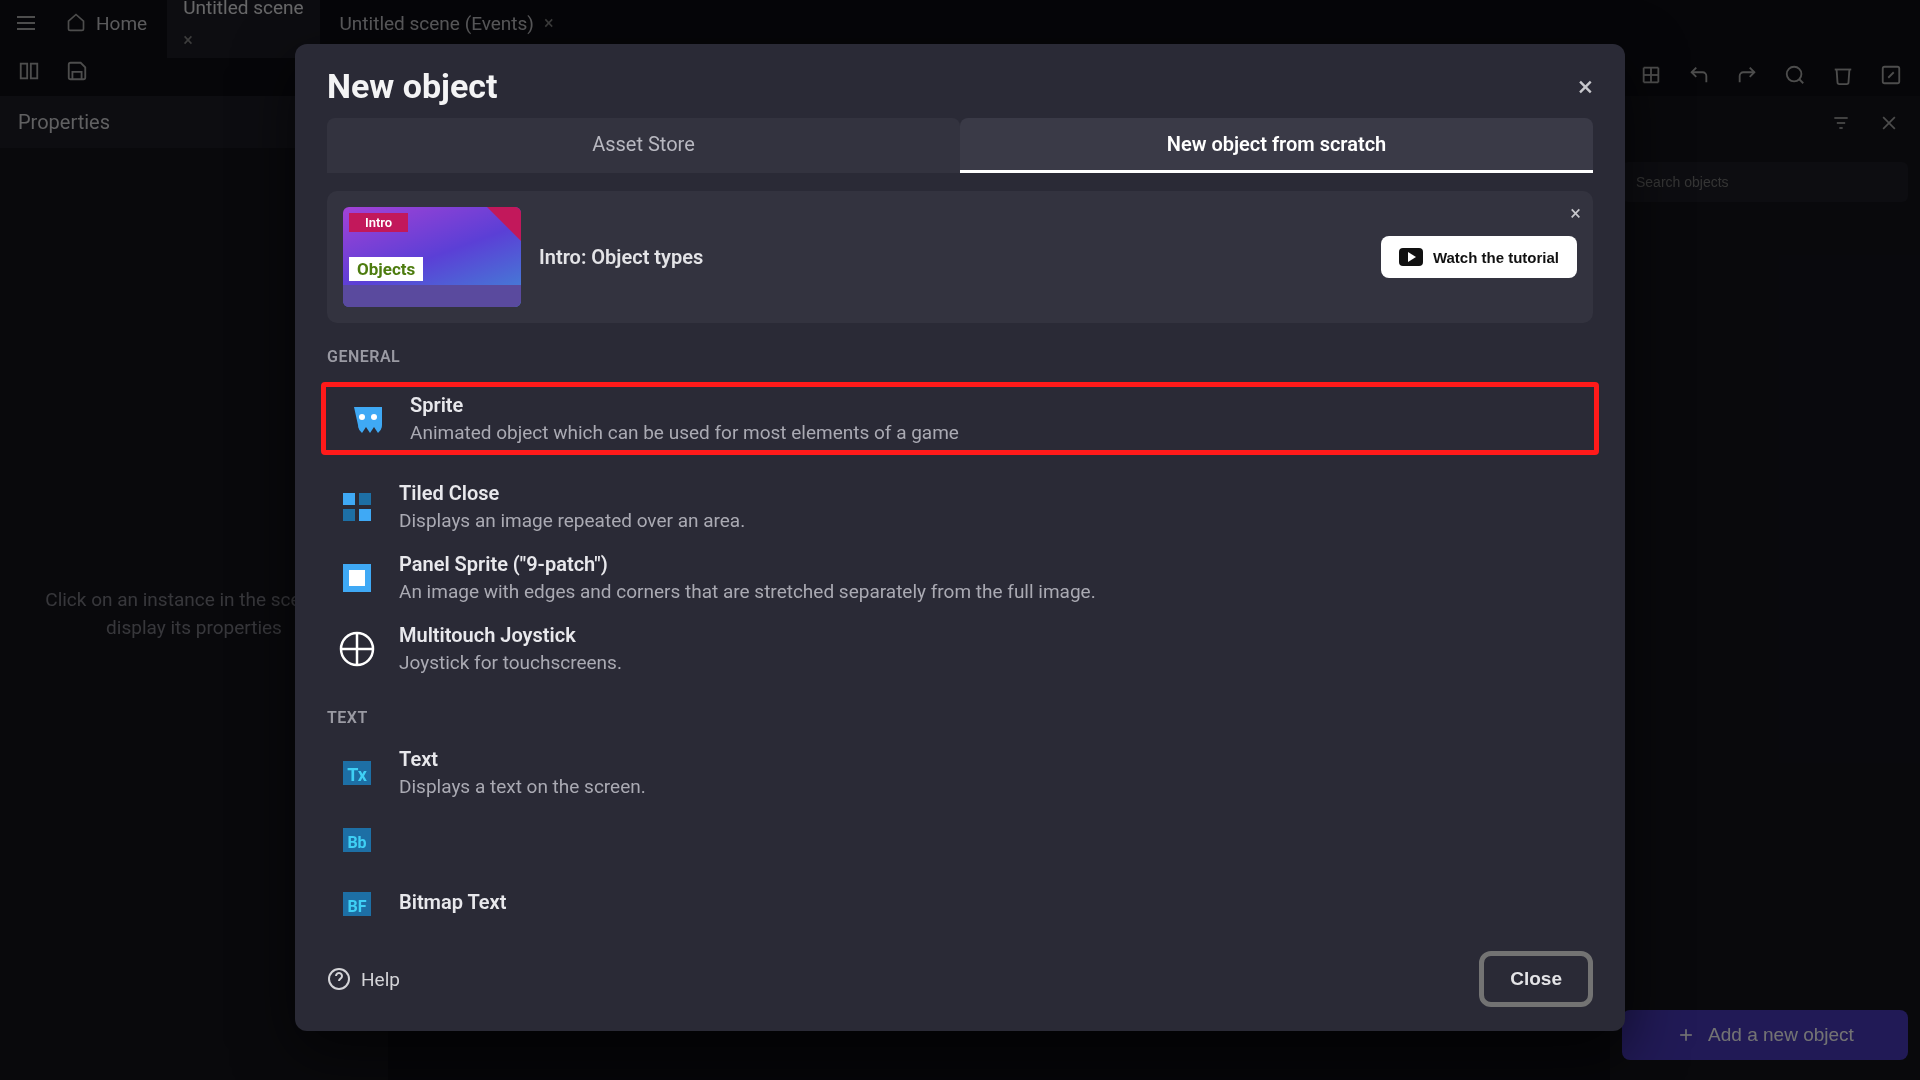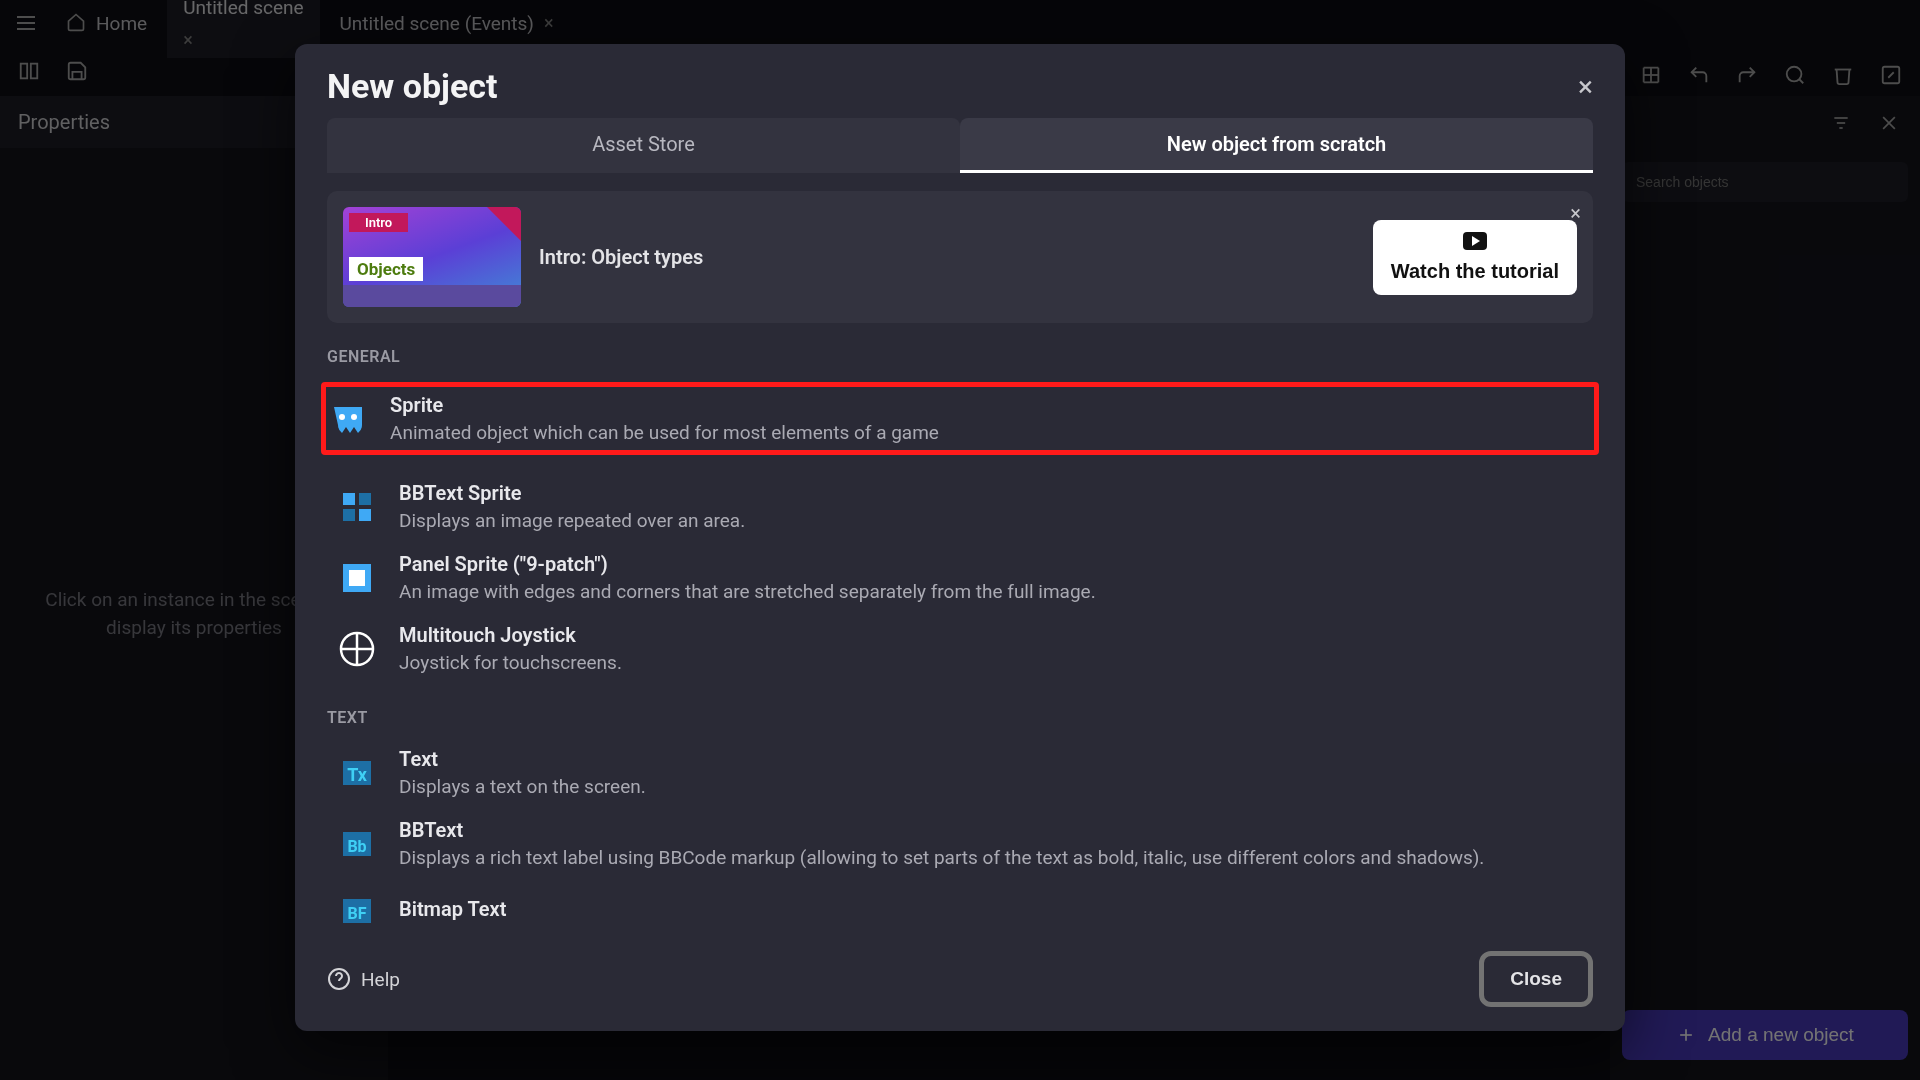--- a/index.html
+++ b/index.html
@@ -254,26 +254,25 @@
   height: 22px;
   background: #5a4a9e;
 }
 .intro-title { font-size: 20px; font-weight: 600; color: #e4e4e7; flex: 1; }
 .watch-btn {
   background: #fff;
   color: #111;
   border: none;
   border-radius: 8px;
   padding: 12px 18px;
-  font-size: 20px;
+  font-size: 15px;
   font-weight: 600;
   display: flex;
   align-items: center;
   gap: 10px;
-  flex-direction: column;
 }
 .intro-close {
   position: absolute;
   top: 10px; right: 12px;
   color: #c7c7cc;
   font-size: 20px;
 }
 
 .section-label {
   font-size: 16px;
@@ -287,21 +286,21 @@
 .obj-item {
   display: flex;
   align-items: center;
   gap: 20px;
   padding: 10px 8px;
   border-radius: 8px;
 }
 .obj-item.highlight {
   border: 5px solid #ff1a1a;
   border-radius: 4px;
-  padding: 6px 0;
+  padding: 6px 20px;
   margin: 16px -6px;
 }
 .obj-icon {
   width: 44px; height: 44px;
   display: flex; align-items: center; justify-content: center;
 }
 .obj-texts { display: flex; flex-direction: column; gap: 4px; }
 .obj-name { font-size: 20px; font-weight: 600; color: #e8e8ec; }
 .obj-desc { font-size: 19px; color: #aaaab3; }
 
@@ -515,21 +514,21 @@
       <div class="obj-item">
         <div class="obj-icon">
           <svg width="36" height="36" viewBox="0 0 36 36">
               <rect x="4" y="4" width="12" height="12" fill="#3fa9f5"></rect>
               <rect x="20" y="4" width="12" height="12" fill="#1d6fa5"></rect>
               <rect x="4" y="20" width="12" height="12" fill="#1d6fa5"></rect>
               <rect x="20" y="20" width="12" height="12" fill="#3fa9f5"></rect>
             </svg>
         </div>
         <div class="obj-texts">
-          <div class="obj-name">BBText Sprite</div>
+          <div class="obj-name">Tiled Close</div>
           <div class="obj-desc">Displays an image repeated over an area.</div>
         </div>
       </div>
 
       <div class="obj-item">
         <div class="obj-icon">
           <svg width="36" height="36" viewBox="0 0 36 36">
               <rect x="4" y="4" width="28" height="28" fill="#3fa9f5"></rect>
               <rect x="10" y="10" width="16" height="16" fill="#fff"></rect>
             </svg>
@@ -569,24 +568,20 @@
           <div class="obj-desc">Displays a text on the screen.</div>
         </div>
       </div>
 
       <div class="obj-item">
         <div class="obj-icon">
           <svg width="36" height="36" viewBox="0 0 36 36">
               <rect x="4" y="6" width="28" height="24" fill="#1d6fa5"></rect>
               <text x="18" y="26" text-anchor="middle" font-size="16" font-weight="700" fill="#3fd0f5">Bb</text>
             </svg>
-        </div>
-        <div class="obj-texts">
-          <div class="obj-name">BBText</div>
-          <div class="obj-desc">Displays a rich text label using BBCode markup (allowing to set parts of the text as bold, italic, use different colors and shadows).</div>
         </div>
       </div>
 
       <div class="obj-item">
         <div class="obj-icon">
           <svg width="36" height="36" viewBox="0 0 36 36">
               <rect x="4" y="6" width="28" height="24" fill="#1d6fa5"></rect>
               <text x="18" y="26" text-anchor="middle" font-size="16" font-weight="700" fill="#3fd0f5">BF</text>
             </svg>
         </div>

